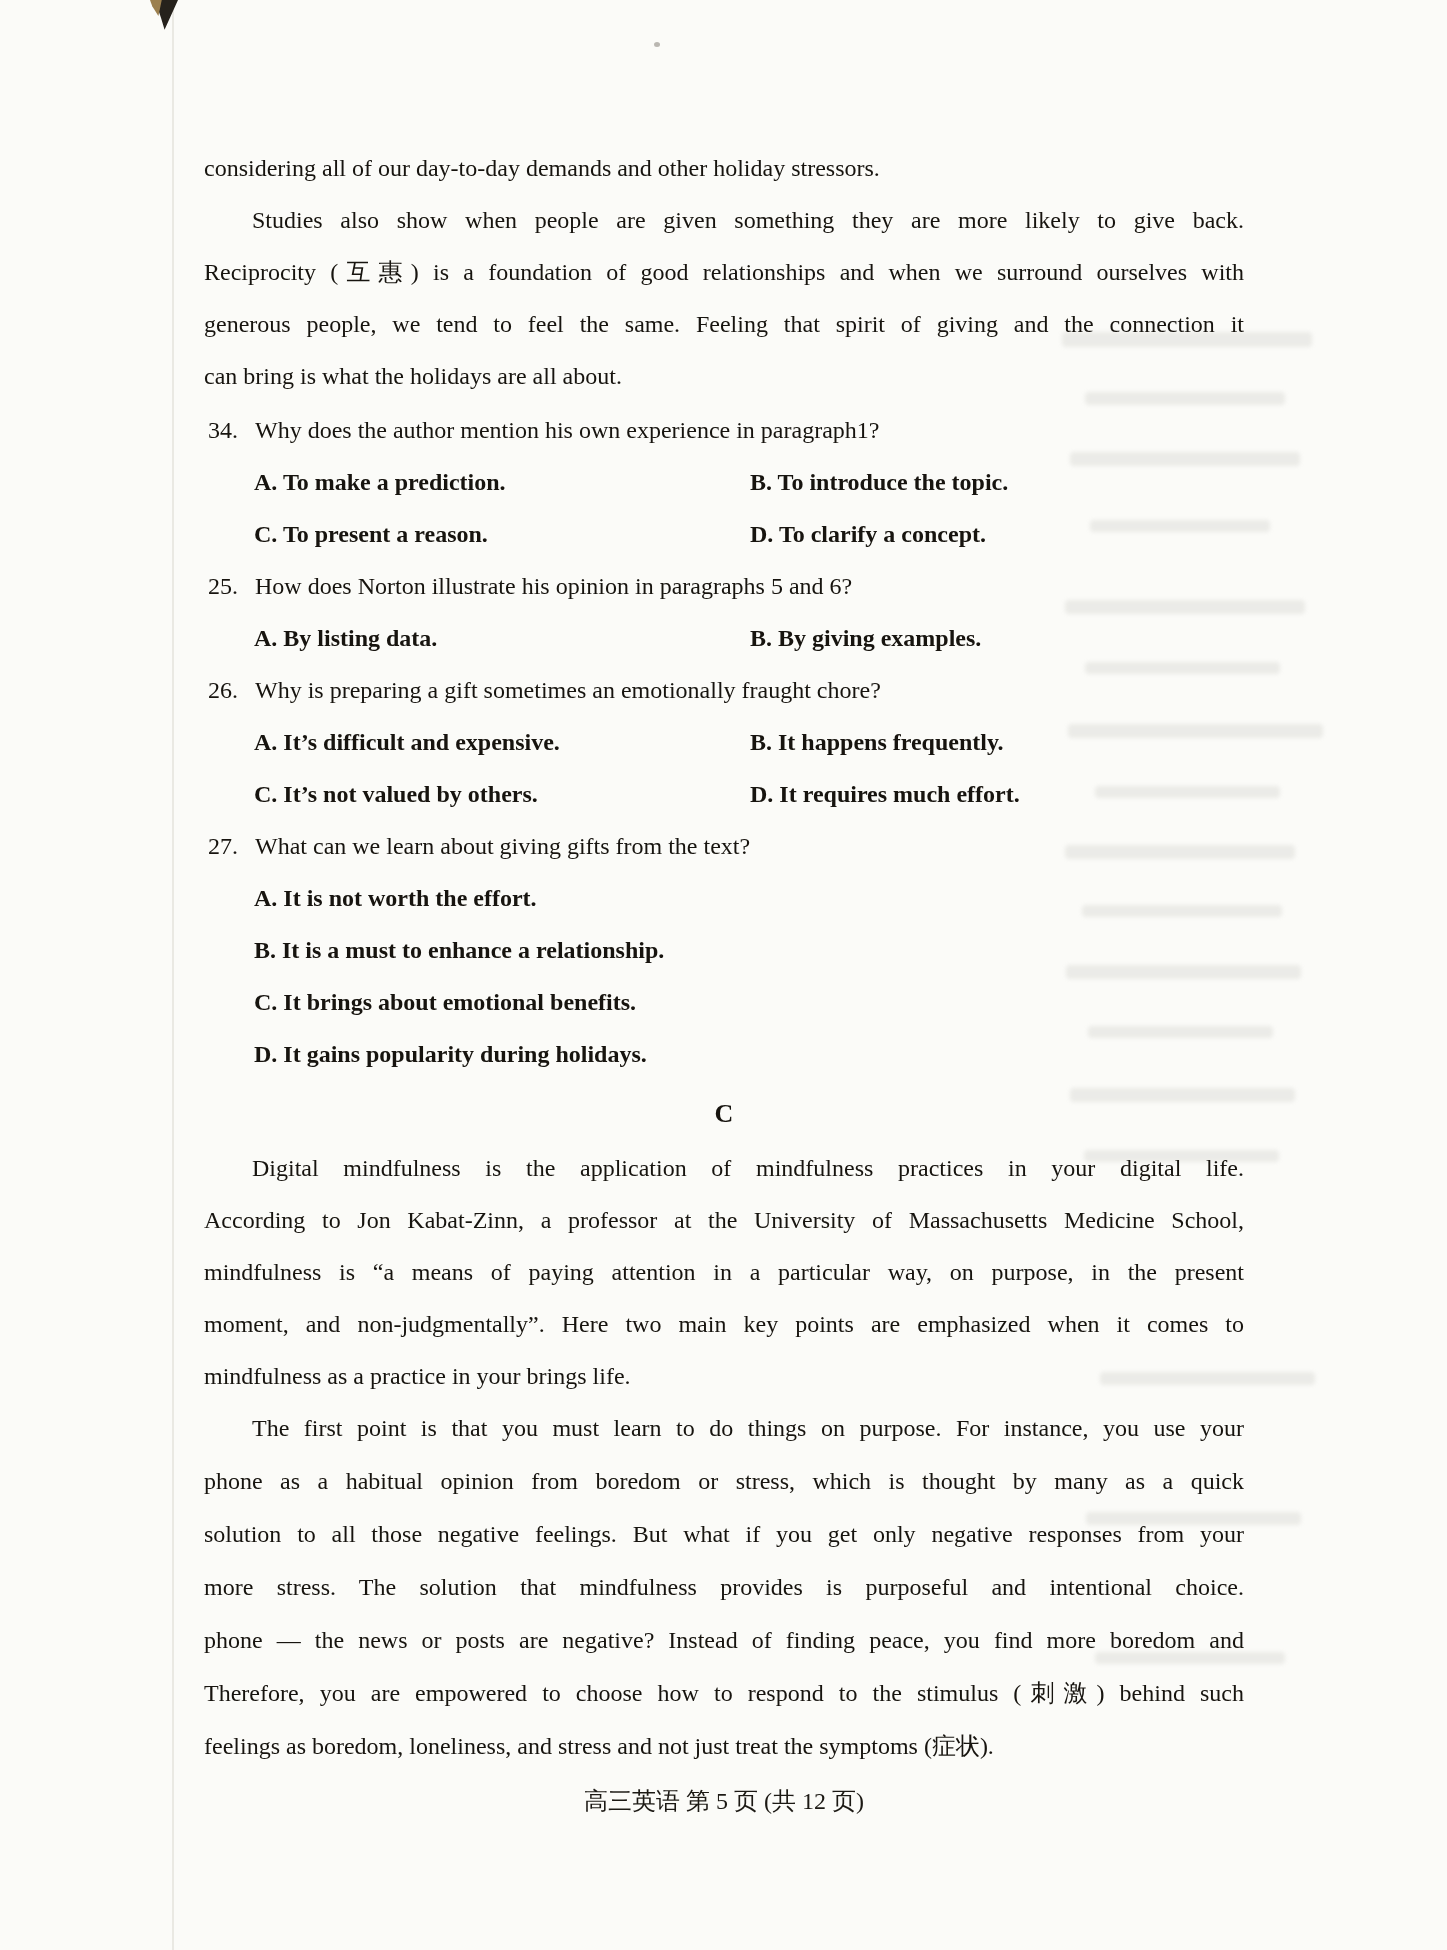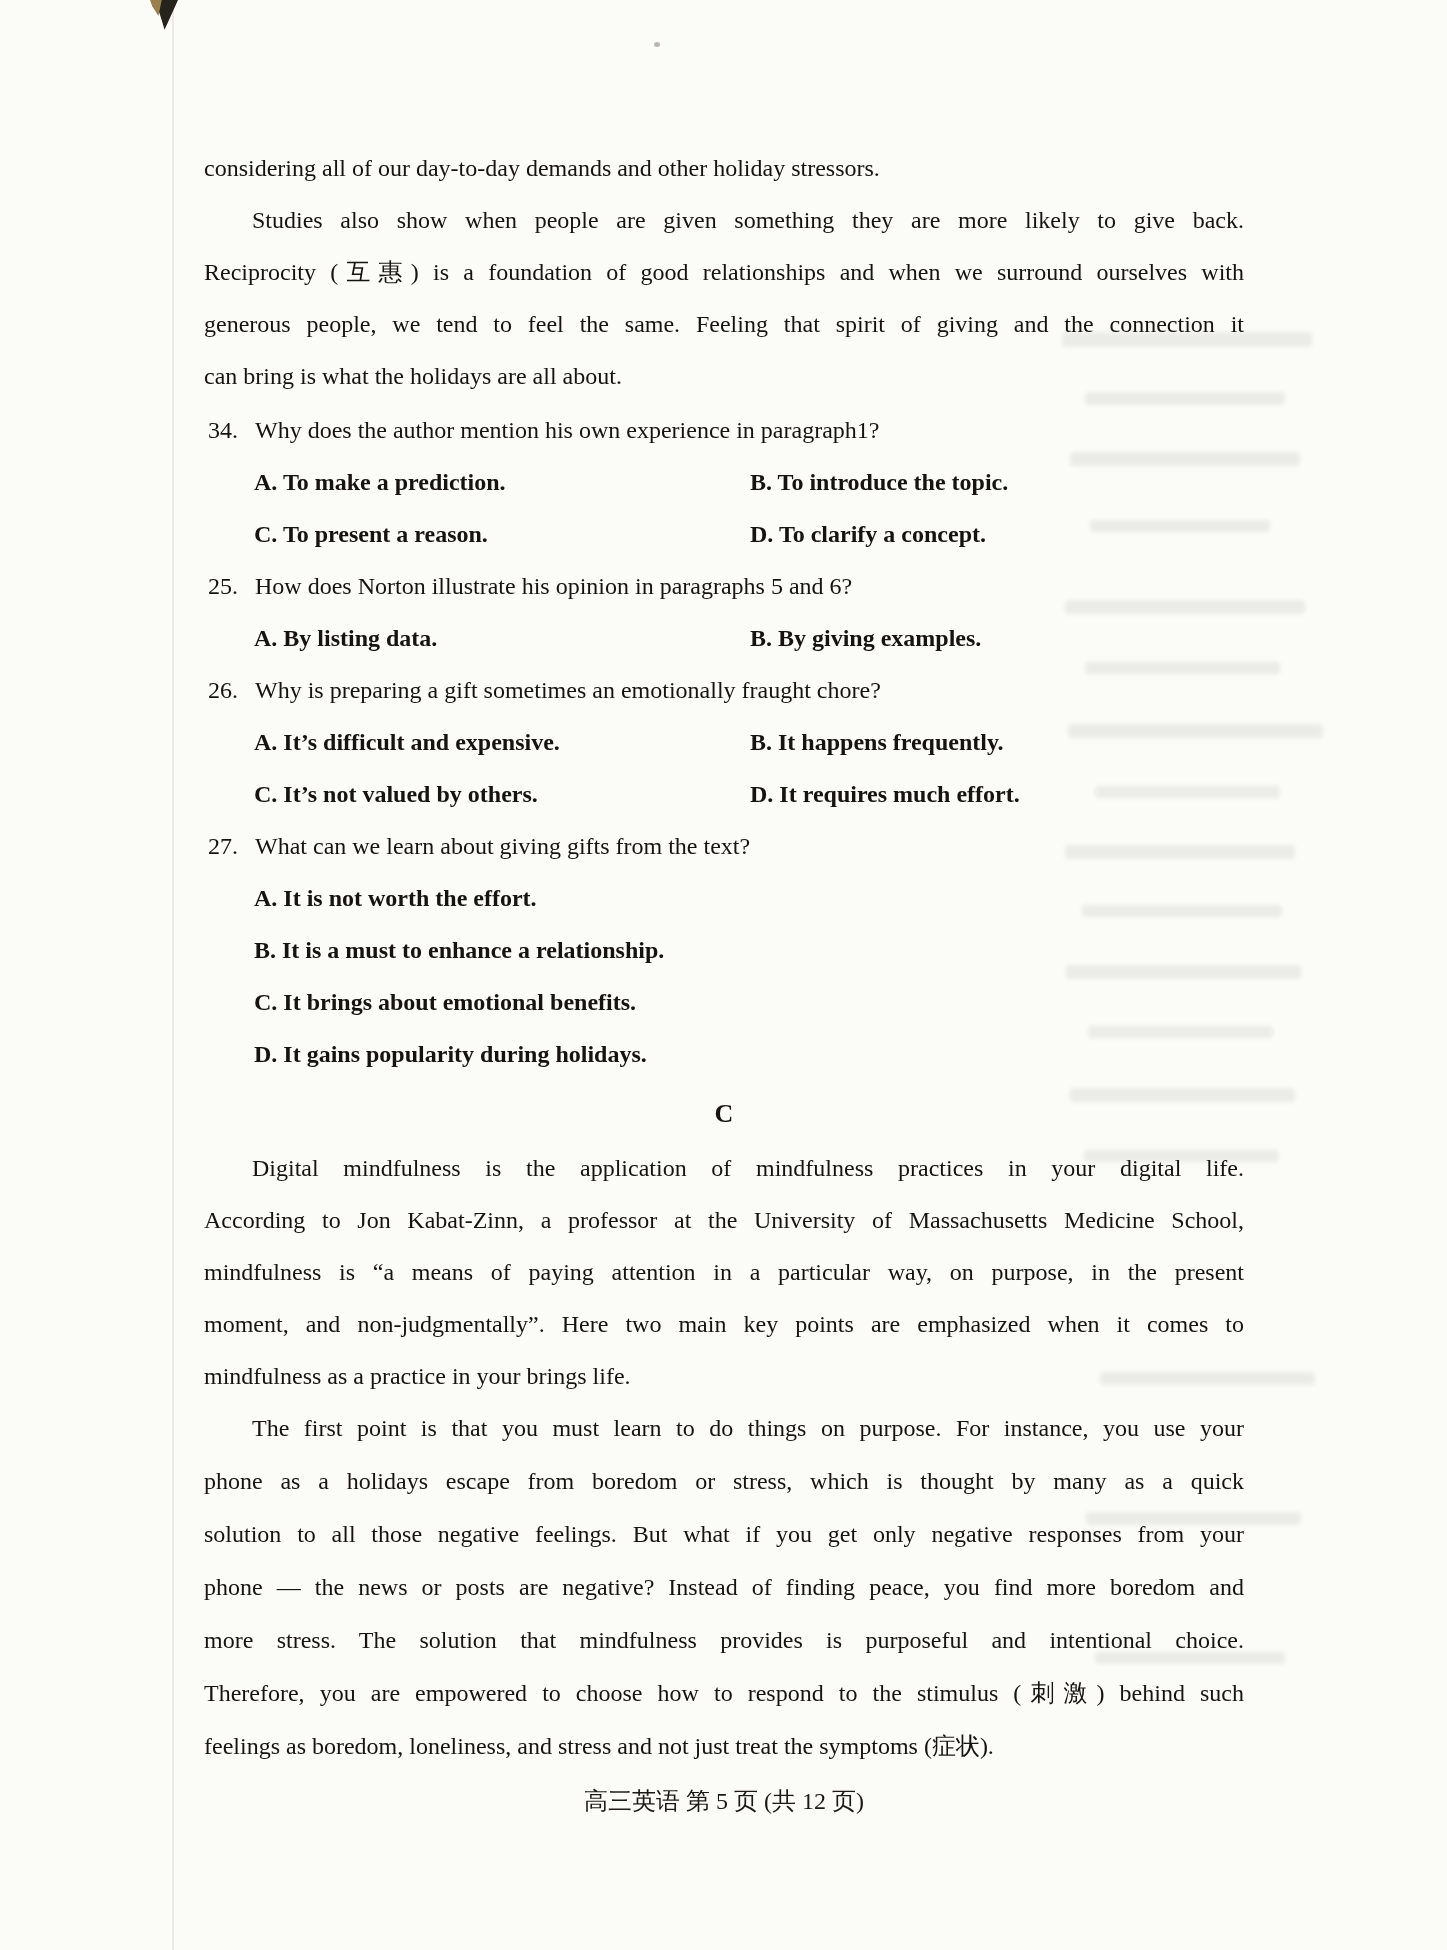--- a/index.html
+++ b/index.html
@@ -138,23 +138,23 @@
   <div class="para-c1">
     <div class="row line-justify indent">Digital mindfulness is the application of mindfulness practices in your digital life.</div>
     <div class="row line-justify">According to Jon Kabat-Zinn, a professor at the University of Massachusetts Medicine School,</div>
     <div class="row line-justify">mindfulness is “a means of paying attention in a particular way, on purpose, in the present</div>
     <div class="row line-justify">moment, and non-judgmentally”. Here two main key points are emphasized when it comes to</div>
     <div class="row">mindfulness as a practice in your brings life.</div>
   </div>
 
   <div class="para-c2">
     <div class="row line-justify indent">The first point is that you must learn to do things on purpose. For instance, you use your</div>
-    <div class="row line-justify">phone as a holidays escape from boredom or stress, which is thought by many as a quick</div>
+    <div class="row line-justify">phone as a habitual opinion from boredom or stress, which is thought by many as a quick</div>
     <div class="row line-justify">solution to all those negative feelings. But what if you get only negative responses from your</div>
+    <div class="row line-justify">more stress. The solution that mindfulness provides is purposeful and intentional choice.</div>
     <div class="row line-justify">phone — the news or posts are negative? Instead of finding peace, you find more boredom and</div>
-    <div class="row line-justify">more stress. The solution that mindfulness provides is purposeful and intentional choice.</div>
     <div class="row line-justify">Therefore, you are empowered to choose how to respond to the stimulus (刺激) behind such</div>
     <div class="row">feelings as boredom, loneliness, and stress and not just treat the symptoms (症状).</div>
   </div>
 
   <div class="footer-row">高三英语  第 5 页 (共 12 页)</div>
 
 </div>
 
 </body></html>

